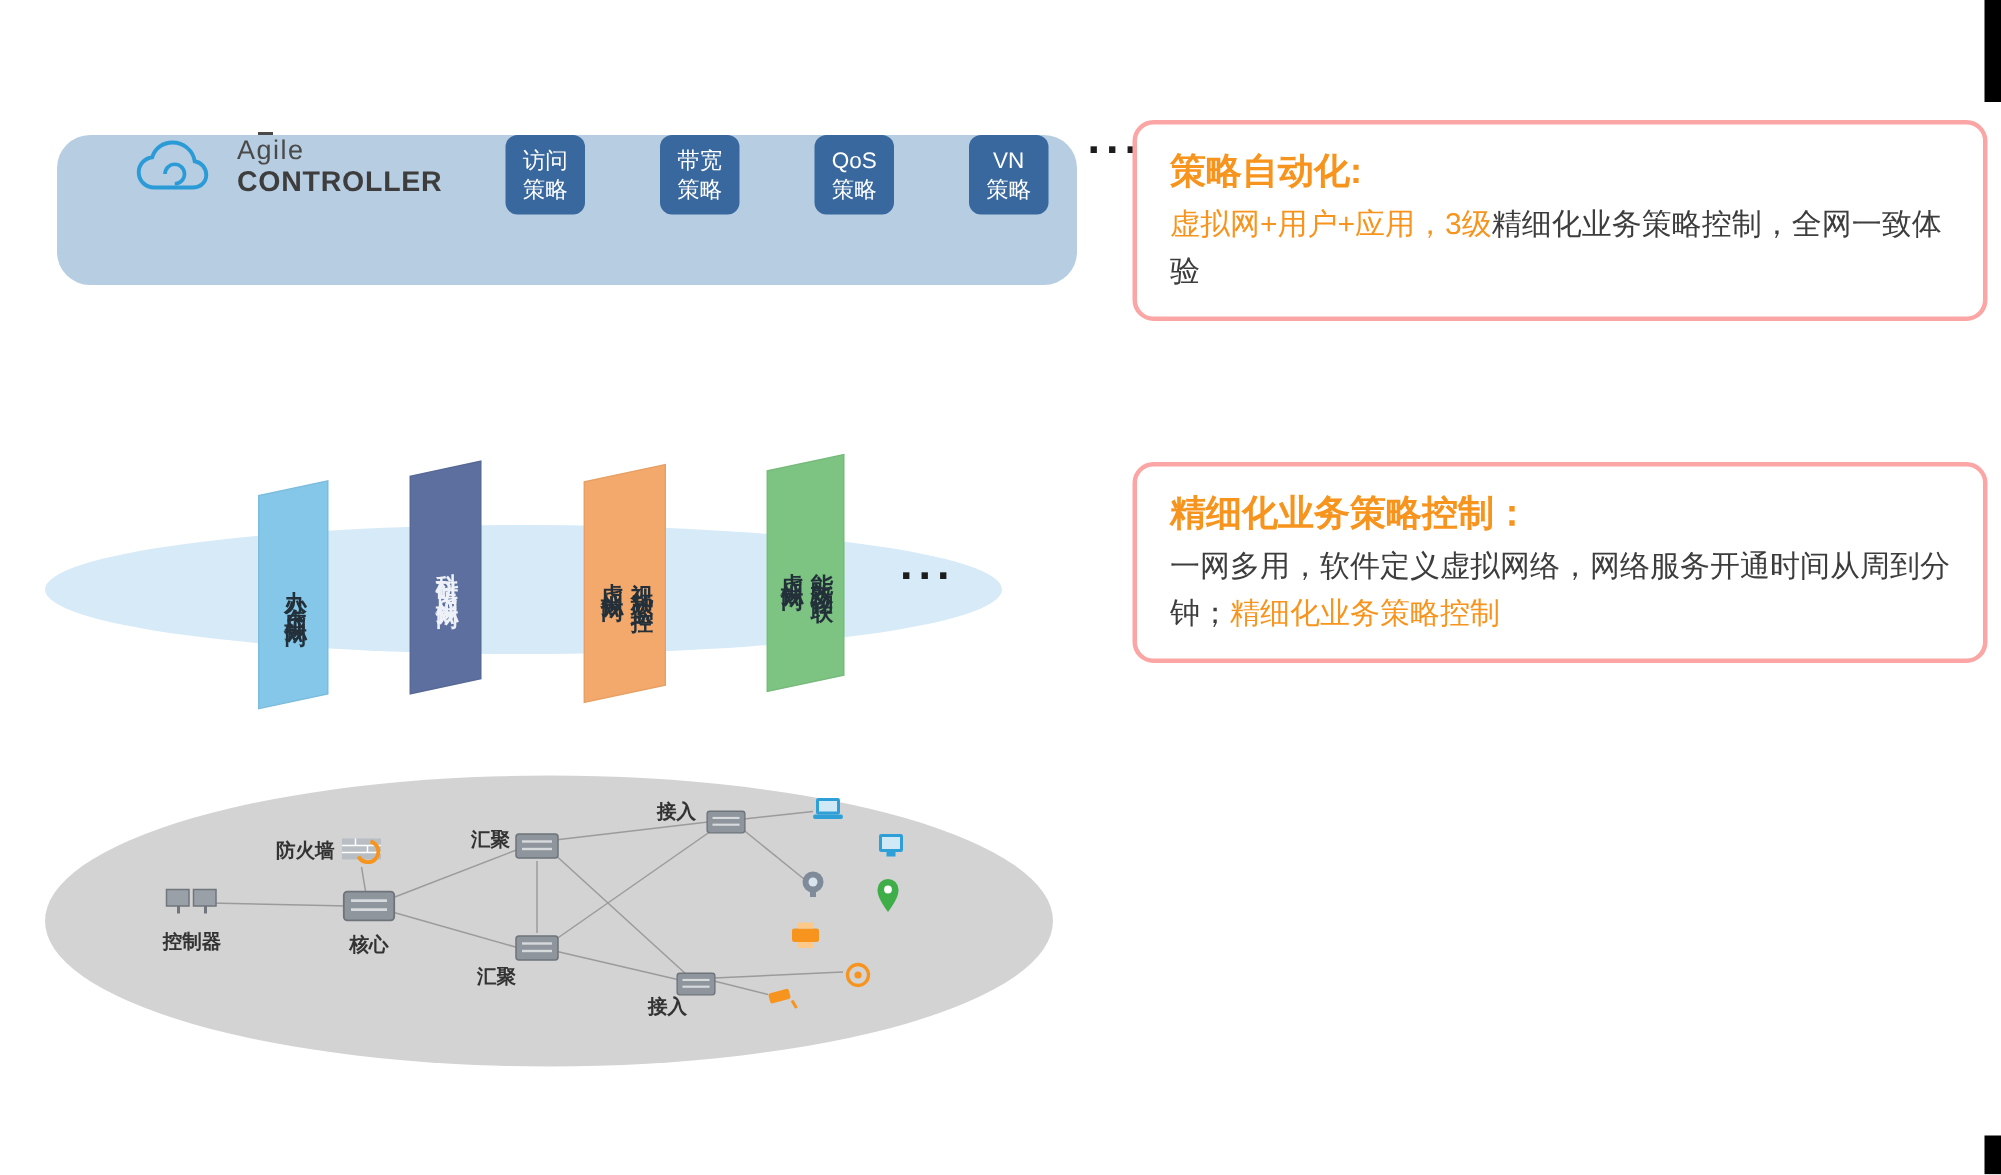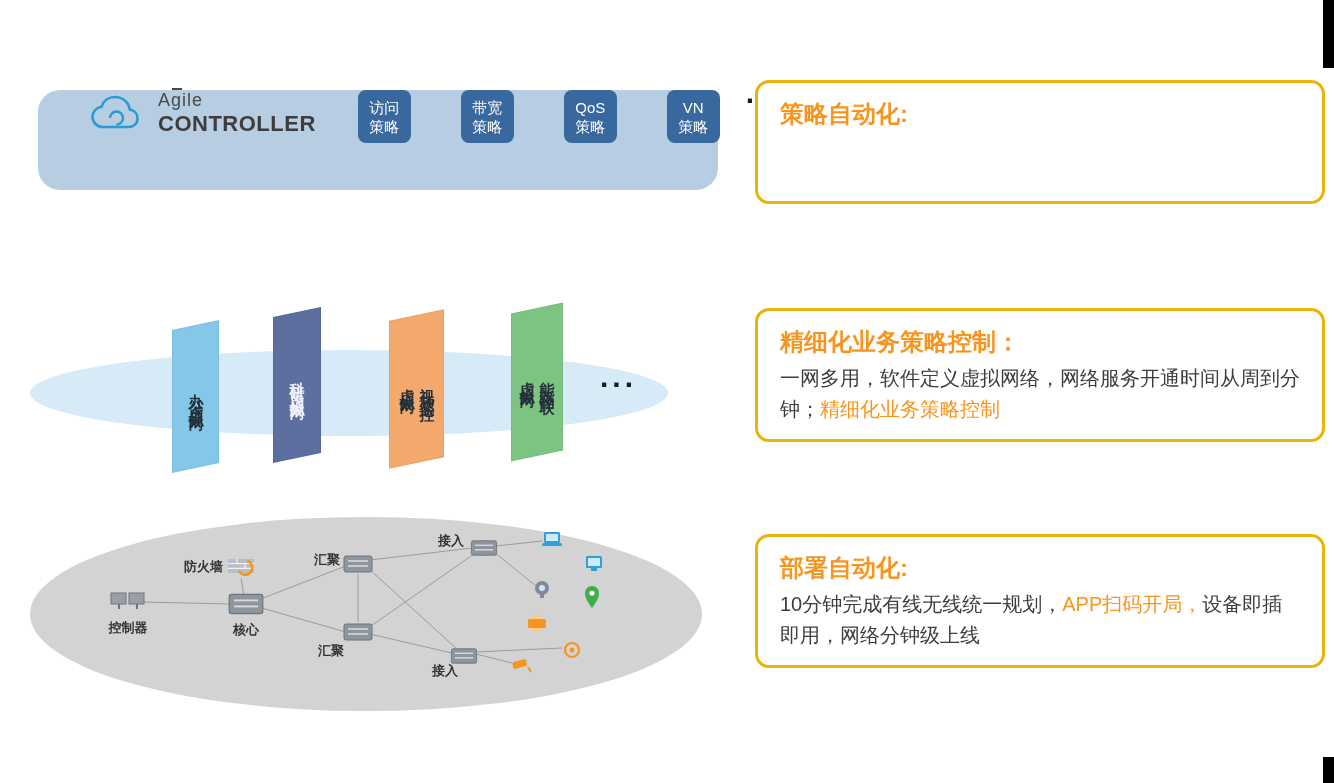--- a/index.html
+++ b/index.html
@@ -6,21 +6,21 @@
   html,body { width:1334px; height:783px; background:#fff; font-family:"Liberation Sans", sans-serif; }
   .stage { position:relative; width:1334px; height:783px; overflow:hidden; background:#fff; }
 
   
   .banner { position:absolute; left:38px; top:90px; width:680px; height:100px;
             background:#b7cde1; border-radius:22px; display:flex; align-items:flex-start;padding-left:16px; }
   .logo { display:flex; align-items:center; margin-left:36px; }
   .cloud-wrap { width:56px; height:40px; margin-right:12px; }
   .brand-top { font-size:18px; color:#4a4a4a; letter-spacing:1px; position:relative; display:inline-block; }
   .brand-top::after { content:""; position:absolute; left:14px; top:-2px; width:10px; height:2px; background:#4a4a4a; }
-  .brand-bottom { font-size:22px; font-weight:bold; color:#3d3d3d; letter-spacing:0.5px; }
+  .brand-bottom { font-size:19px; font-weight:bold; color:#3d3d3d; letter-spacing:0.5px; }
   .chips { display:flex; gap:50px; margin-left:42px; align-items:center; }
   .chip { width:53px; height:53px; background:#38689e; border-radius:8px; color:#fff;
           display:flex; flex-direction:column; align-items:center; justify-content:center;
           font-size:15px; line-height:19px; }
   .banner-dots { font-size:30px; font-weight:bold; color:#1c1c1c; letter-spacing:4px; margin-left:26px; margin-top:-14px; }
 
   
   .vn-ellipse { position:absolute; left:30px; top:350px; width:638px; height:86px;
                 background:#d7eaf7; border-radius:50%; }
   .plane { position:absolute; transform:skewY(-12deg); display:flex; align-items:center; justify-content:center;
@@ -35,21 +35,21 @@
 
   
   .phys-ellipse { position:absolute; left:30px; top:517px; width:672px; height:194px;
                   background:#d3d3d3; border-radius:50%; }
   .topo { position:absolute; left:60px; top:520px; width:600px; height:190px;
           font-family:"Liberation Sans", sans-serif; }
   .topo text { font-size:13px; font-weight:bold; fill:#333; }
 
   
   .callout { position:absolute; left:755px; width:570px; min-height:124px; background:#fff;
-             border:3px solid #eab308; border-radius:14px; padding:15px 22px 14px 22px; }
+             border:3px solid #fca5a5; border-radius:14px; padding:15px 22px 14px 22px; }
   .callout-1 { top:80px; }
   .callout-2 { top:308px; }
   .callout-3 { top:534px; }
   .callout-title { font-size:24px; font-weight:bold; color:#f7941d; margin-bottom:5px; }
   .callout-body { font-size:20px; line-height:31px; color:#3d3d3d; }
   .seg-orange { color:#f7941d; }
   .seg-dark { color:#3d3d3d; }
 
   
   .edge-bar { position:absolute; right:0; width:11px; background:#000; }
@@ -212,28 +212,25 @@
       <line x1="6" y1="2" x2="9" y2="7" stroke="#f7941d" stroke-width="2"></line>
     </g>
     <g transform="translate(512,130)">
       <circle r="7" fill="none" stroke="#f7941d" stroke-width="2.2"></circle>
       <circle r="2.4" fill="#f7941d"></circle>
     </g>
   </svg>
 
   <div class="callout callout-1">
     <div class="callout-title">策略自动化:</div>
+    <div class="callout-body"><span class="seg-orange">虚拟网+用户+应用，3级</span><span class="seg-dark">精细化业务策略控制，全网一致体验</span></div>
   </div>
 
   <div class="callout callout-2">
     <div class="callout-title">精细化业务策略控制：</div>
     <div class="callout-body"><span class="seg-dark">一网多用，软件定义虚拟网络，网络服务开通时间从周到分钟；</span><span class="seg-orange">精细化业务策略控制</span></div>
   </div>
 
-  <div class="callout callout-3">
-    <div class="callout-title">部署自动化:</div>
-    <div class="callout-body"><span class="seg-dark">10分钟完成有线无线统一规划，</span><span class="seg-orange">APP扫码开局，</span><span class="seg-dark">设备即插即用，网络分钟级上线</span></div>
-  </div>
 
   <div class="edge-bar edge-bar-top"></div>
   <div class="edge-bar edge-bar-bottom"></div>
 
 </div>
 
 </body></html>

